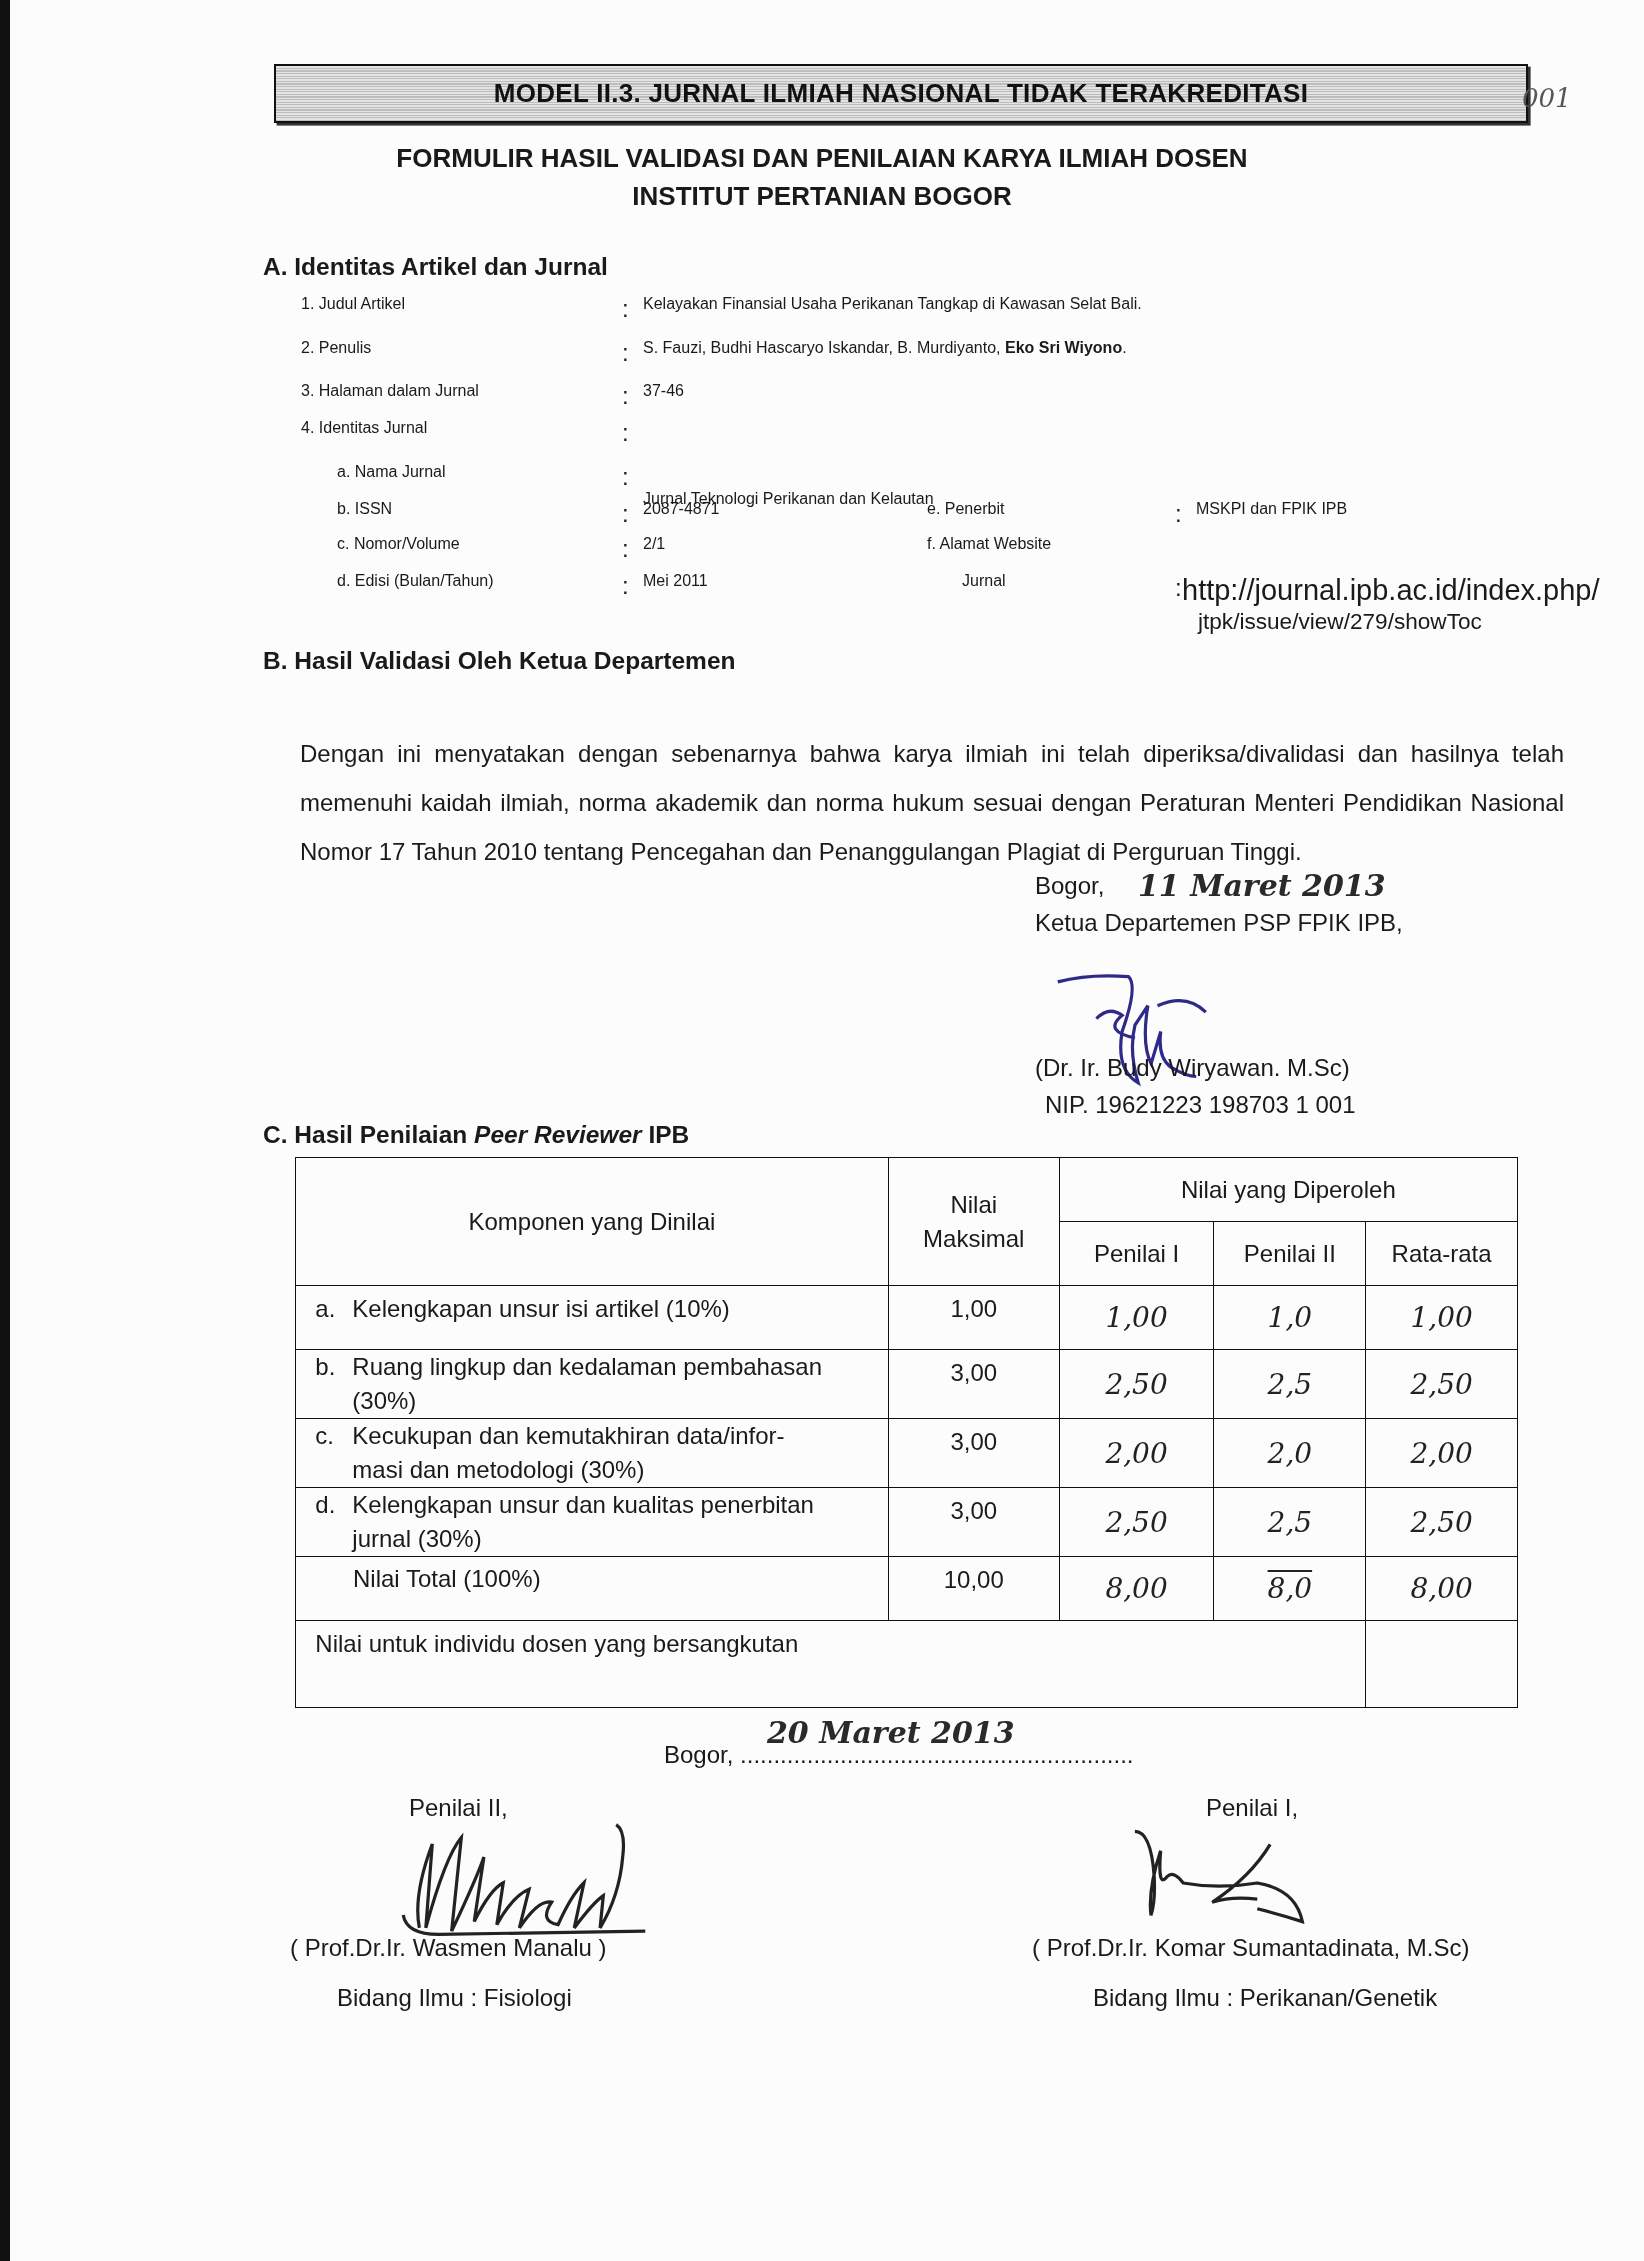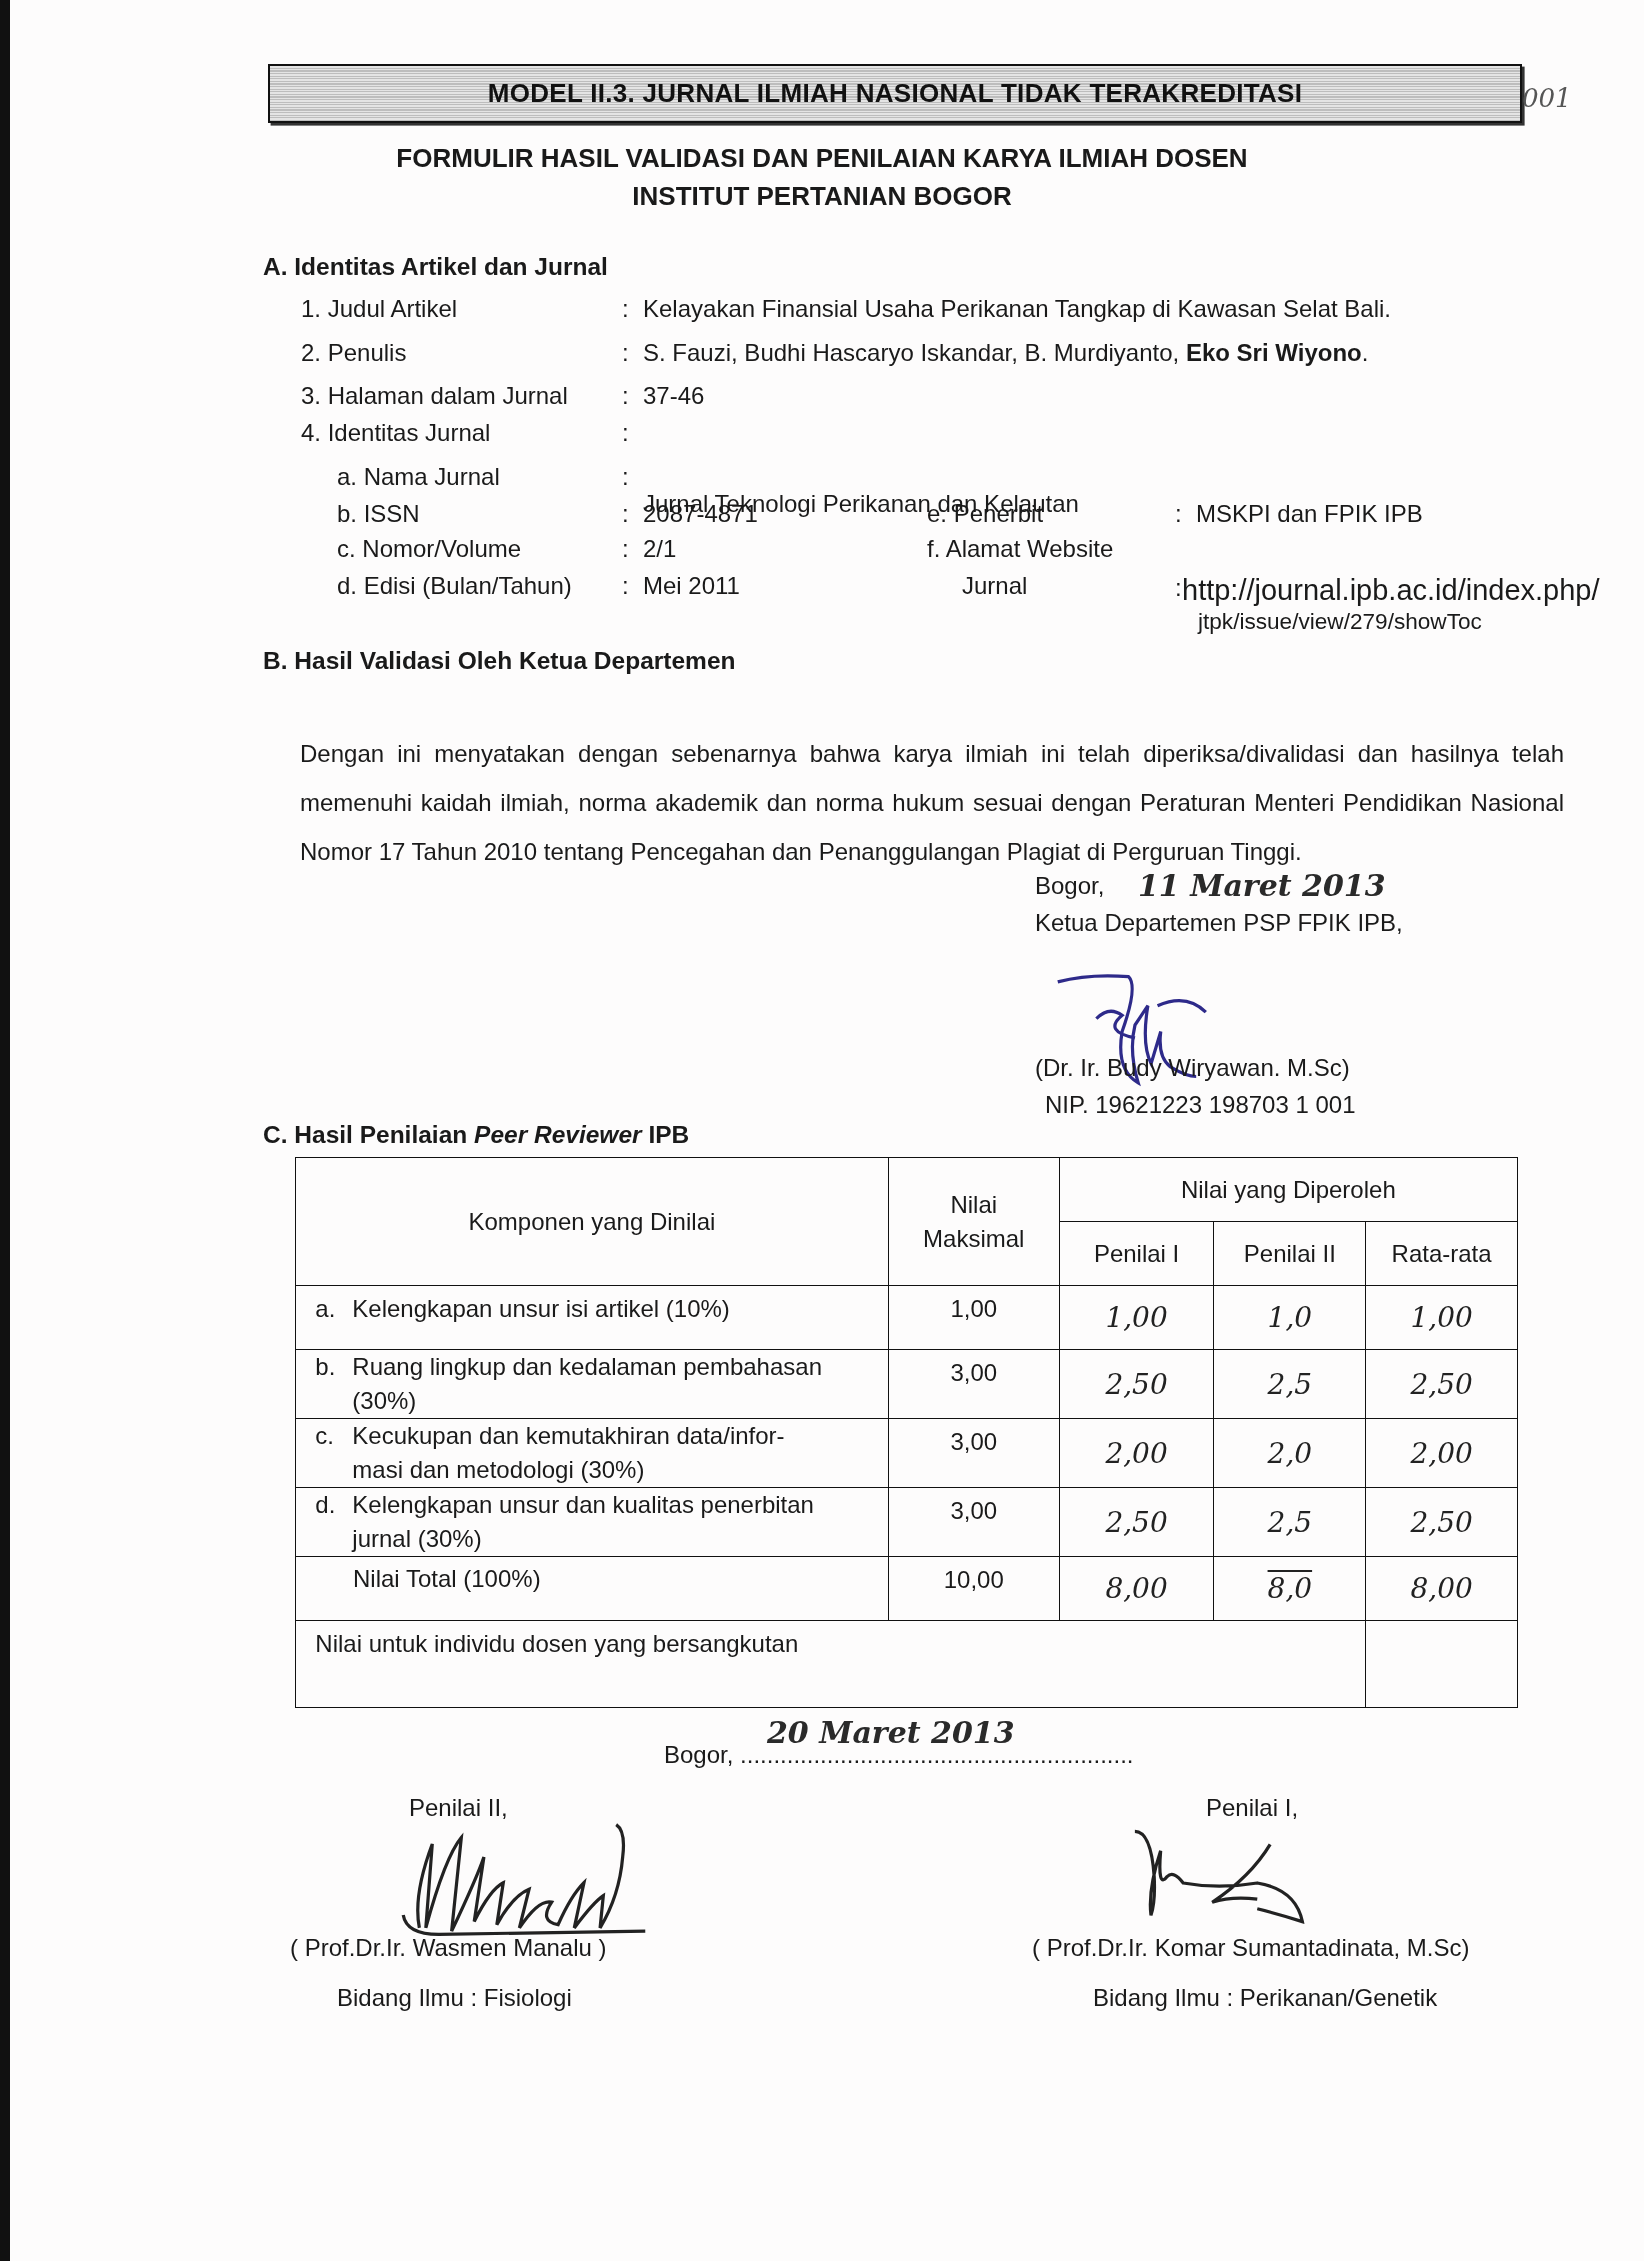--- a/index.html
+++ b/index.html
@@ -5,32 +5,32 @@
   html, body { margin:0; padding:0; }
   body {
     width:1644px; height:2261px; position:relative; overflow:hidden;
     background:#fdfcfc;
     font-family:"Liberation Sans", "DejaVu Sans", sans-serif;
     color:#1a1a1a;
   }
   .scan-edge { position:absolute; left:0; top:0; width:10.3px; height:2261px; background:#111; }
   .abs { position:absolute; white-space:nowrap; }
   .banner {
-    position:absolute; left:268px; top:64px; width:1254px; height:59px;
+    position:absolute; left:274px; top:64px; width:1254px; height:59px;
     border:2.6px solid #111; box-sizing:border-box;
     background:repeating-linear-gradient(0deg,#bdbdbd 0 1.3px,#e4e4e4 1.3px 2.6px);
     box-shadow:2.6px 2.6px 0 #333;
     display:flex; align-items:center; justify-content:center;
   }
   .banner span { font-size:26px; font-weight:bold; letter-spacing:0.3px; color:#111; }
   .page-num { position:absolute; left:1522px; top:83px; font-family:"DejaVu Serif", serif; font-style:italic; font-size:26px; color:#555;text-align:center; }
   .title { position:absolute; left:0; width:1644px; text-align:center; font-size:26px; font-weight:bold; }
   .sec-head { font-size:24.5px; font-weight:bold; }
   .txt { font-size:24px; }
-  .label { position:absolute; font-size:24px; white-space:nowrap; }
+  .label { position:absolute; font-size:16px; white-space:nowrap; }
   .colon { position:absolute; font-size:24px; }
   .para {
     position:absolute; left:300px; top:729px; width:1264px;
     font-size:24px; line-height:49px; text-align:justify;
   }
   .hand { font-family:"DejaVu Serif", serif; font-style:italic; color:#2a2a2a;font-weight:bold; }
   .sig-blue { stroke:#2e2a8a; }
   .sig-black { stroke:#222; }
   table.score {
     position:absolute; left:295px; top:1157px; width:1223px;

